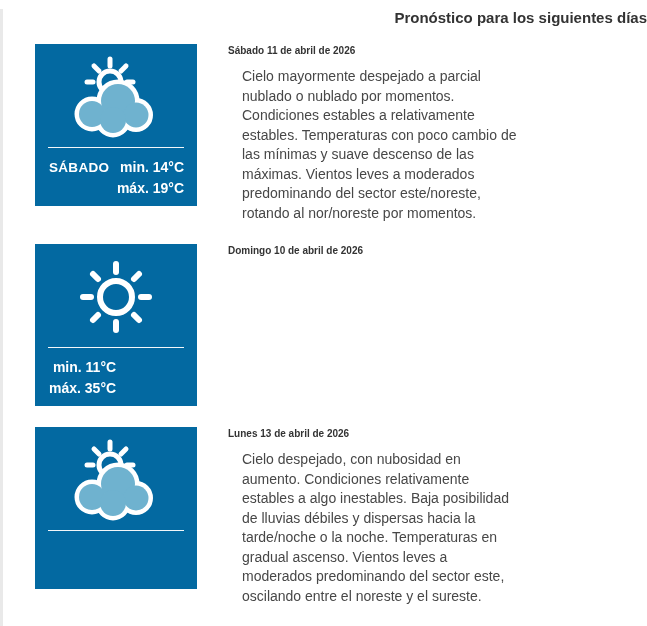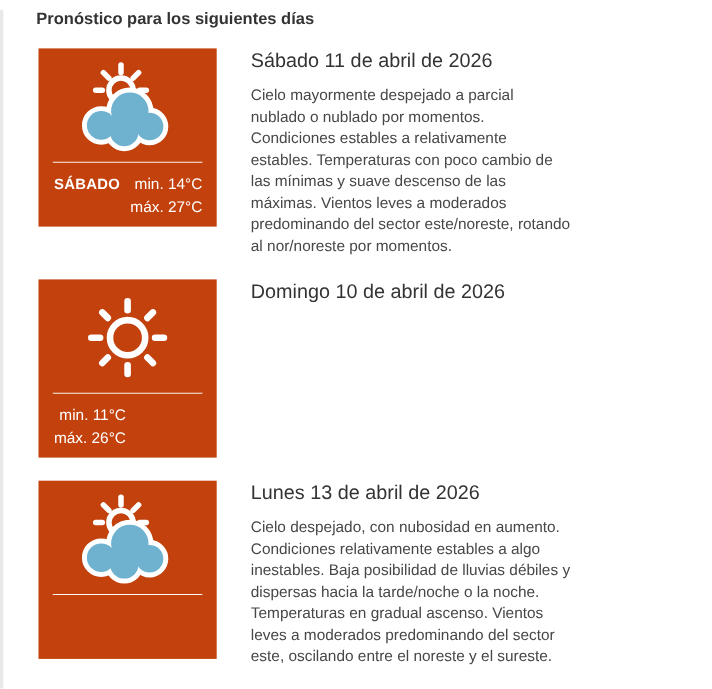--- a/index.html
+++ b/index.html
@@ -12,36 +12,37 @@
   .page {
     width: 647px; height: 626px;
     border-left: 3px solid #e9e9e9;
     background: #ffffff;
   }
   .page-title {
     margin: 9px 0 0 30px;
     font-size: 15px;
     font-weight: bold;
     color: #333333;
+    text-align: right;
   }
   .cards {
     margin: 18px 0 0 32px;
     display: flex;
     flex-direction: column;
     gap: 21px;
   }
   .card {
     display: flex;
     gap: 31px;
     align-items: flex-start;
   }
   .tile {
     flex: none;
     width: 162px; height: 162px;
-    background: #c2410c;
+    background: #0369a1;
     color: #ffffff;
     display: flex;
     flex-direction: column;
   }
   .tile-icon-area {
     height: 103px;
     display: flex;
     align-items: center;
     justify-content: center;
     padding-top: 4px;
@@ -57,35 +58,36 @@
   }
   .tile-day {
     font-size: 13.5px;
     font-weight: bold;
     letter-spacing: 0.3px;
     padding-top: 3px;
   }
   .tile-temps {
     text-align: right;
     font-size: 14px;
-    font-weight: normal;
+    font-weight: bold;
     line-height: 21px;
     white-space: nowrap;
   }
   .card-text { width: 292px; padding-top: 1px; }
   .card-title {
-    font-size: 18px;
-    font-weight: normal;
+    font-size: 10px;
+    font-weight: bold;
     color: #333333;
     margin: 0 0 11px 0;
   }
   .card-desc {
     font-size: 14px;
     line-height: 19.5px;
     color: #474747;
+    margin-left: 14px;
   }
   svg { display: block; }
 </style>
 </head>
 <body>
 
 <div class="page">
 
   <h2 class="page-title">Pronóstico para los siguientes días</h2>
 
@@ -117,21 +119,21 @@
                 <circle cx="47" cy="66" r="13"></circle>
               </g>
             </svg>
           </span>
         </div>
         <div class="tile-divider"></div>
         <div class="tile-meta">
           <span class="tile-day">SÁBADO</span>
           <span class="tile-temps">
             <span><span>min.</span> <span>14°C</span></span><br>
-            <span><span>máx.</span> <span>27°C</span></span>
+            <span><span>máx.</span> <span>19°C</span></span>
           </span>
         </div>
       </div>
       <div class="card-text">
         <h3 class="card-title">Sábado 11 de abril de 2026</h3>
         <p class="card-desc">Cielo mayormente despejado a parcial nublado o nublado por momentos. Condiciones estables a relativamente estables. Temperaturas con poco cambio de las mínimas y suave descenso de las máximas. Vientos leves a moderados predominando del sector este/noreste, rotando al nor/noreste por momentos.</p>
       </div>
     </div>
 
     <div class="card">
@@ -150,21 +152,21 @@
                 <line x1="68" y1="61" x2="73" y2="66"></line>
                 <line x1="32" y1="61" x2="27" y2="66"></line>
               </g>
             </svg>
           </span>
         </div>
         <div class="tile-divider"></div>
         <div class="tile-meta">
           <span class="tile-temps">
             <span><span>min.</span> <span>11°C</span></span><br>
-            <span><span>máx.</span> <span>26°C</span></span>
+            <span><span>máx.</span> <span>35°C</span></span>
           </span>
         </div>
       </div>
       <div class="card-text">
         <h3 class="card-title">Domingo 10 de abril de 2026</h3>
       </div>
     </div>
 
     <div class="card">
       <div class="tile">

